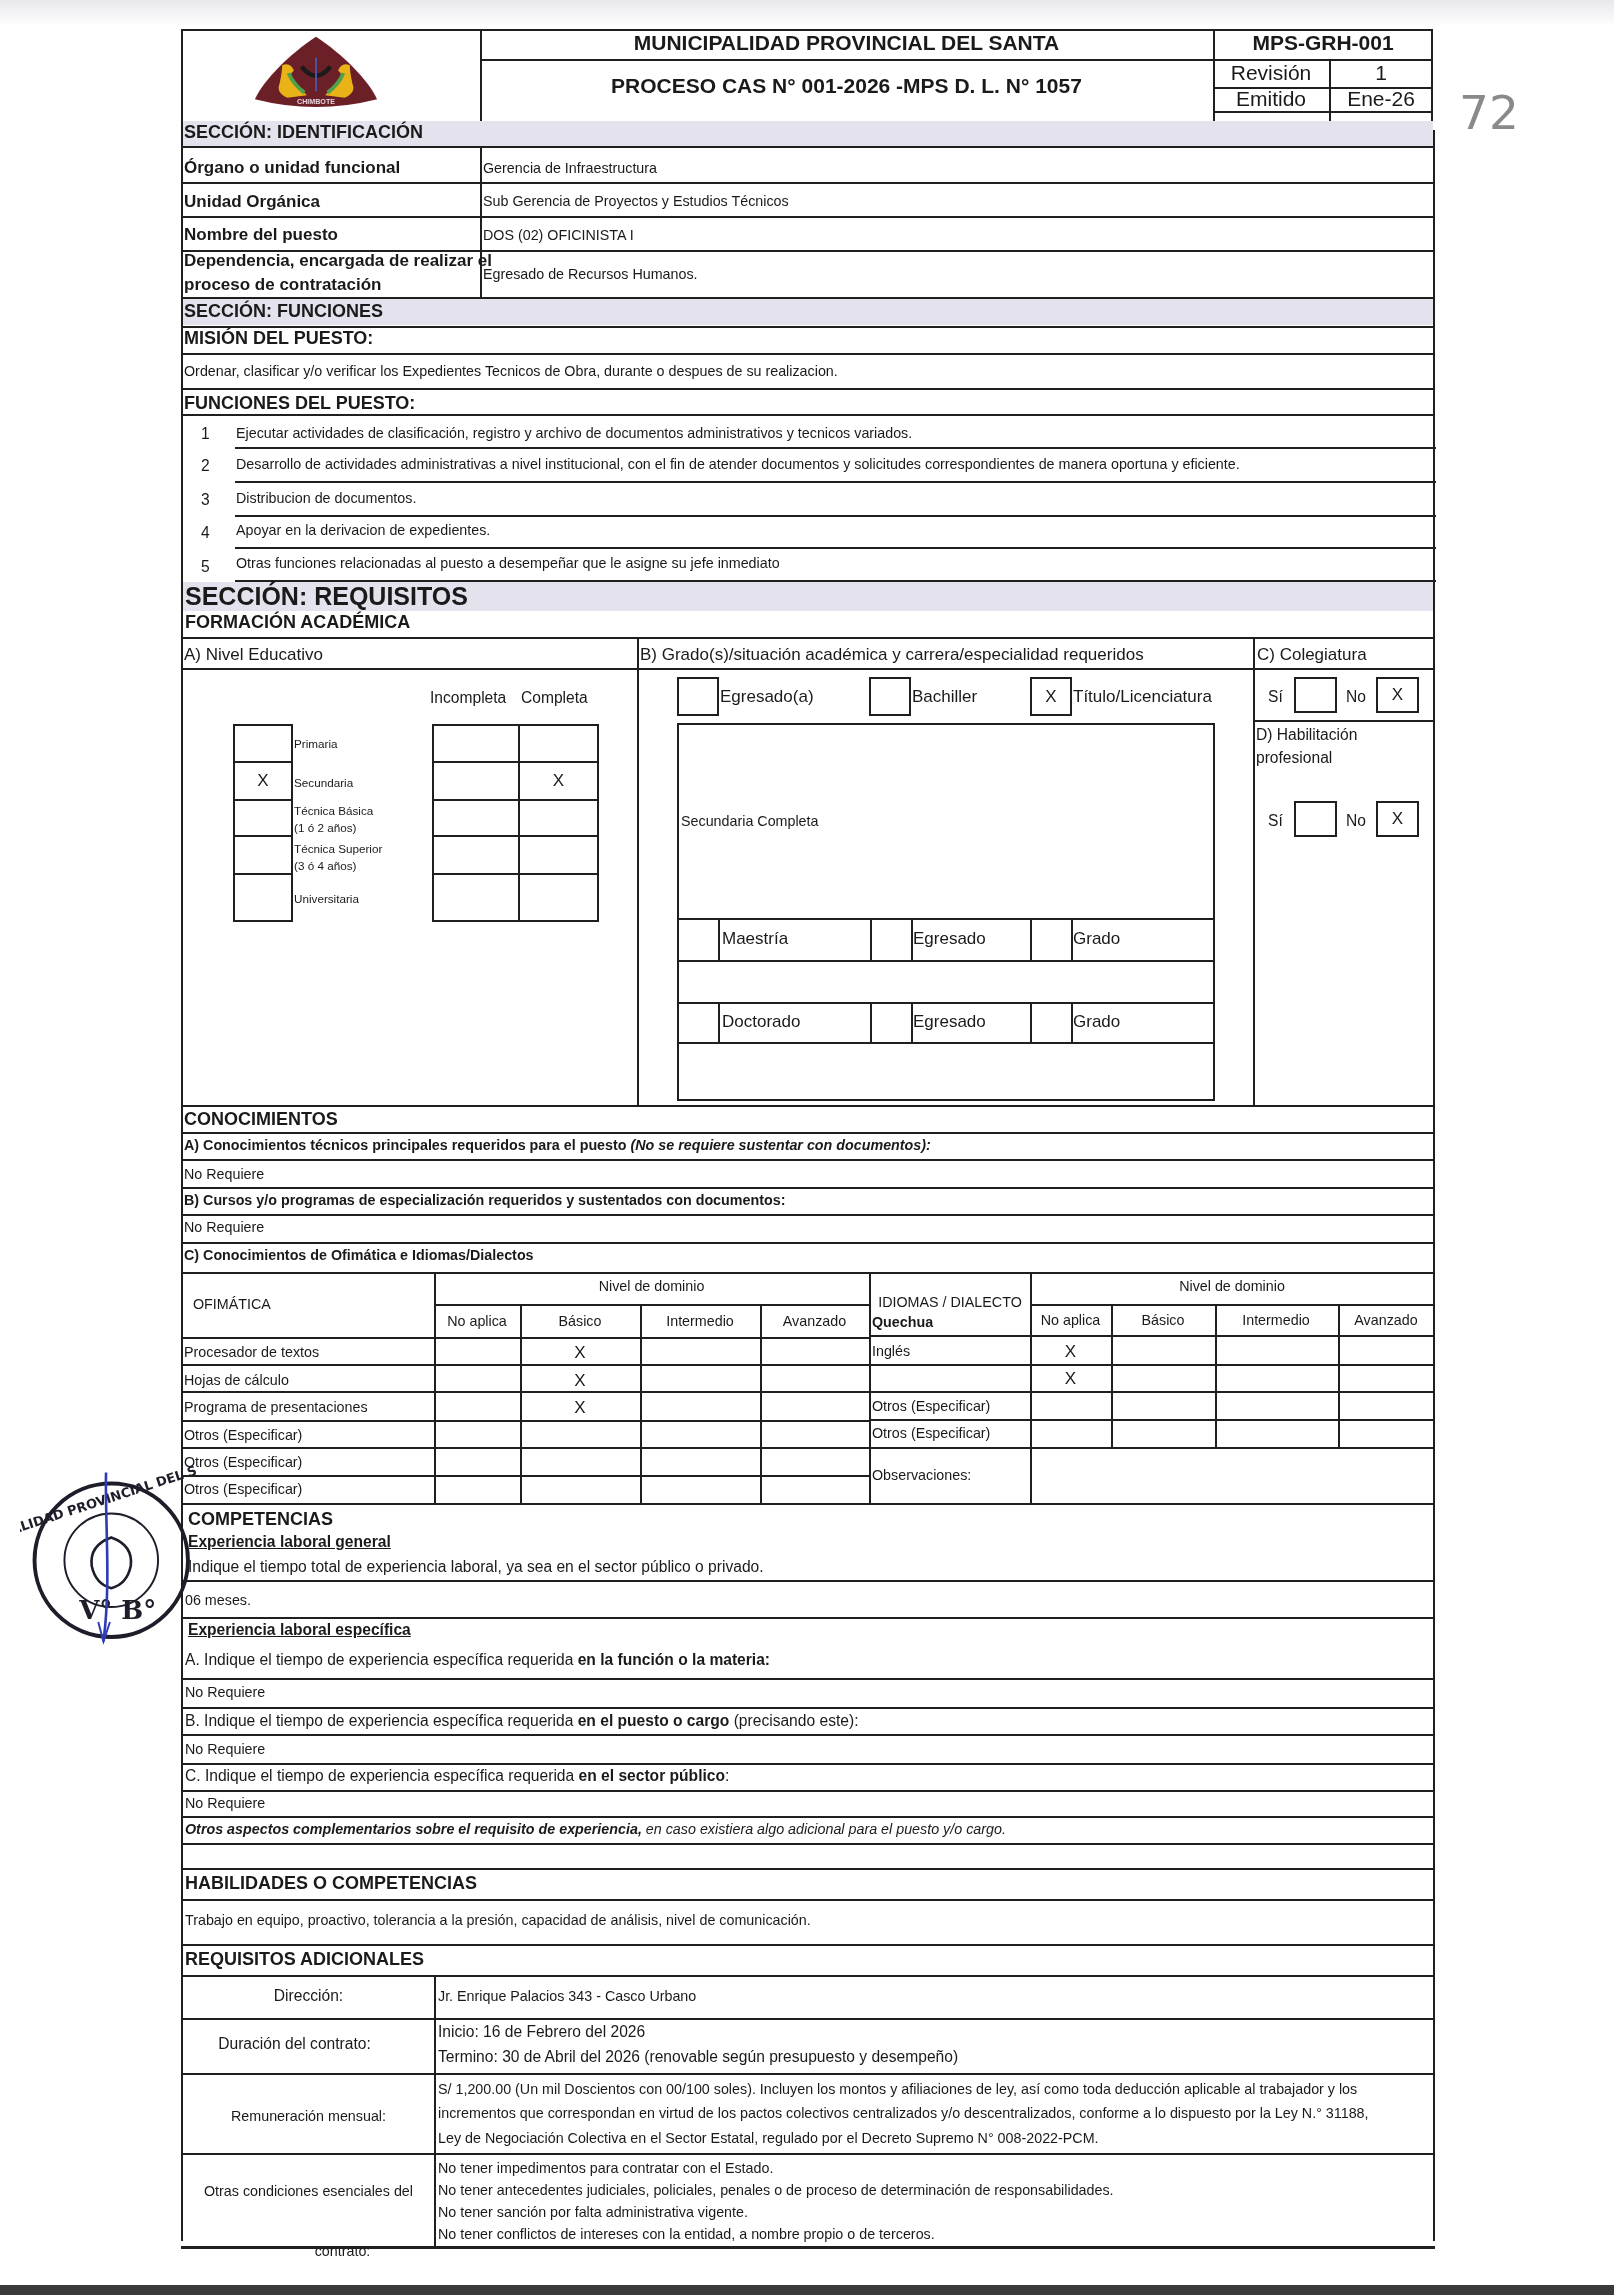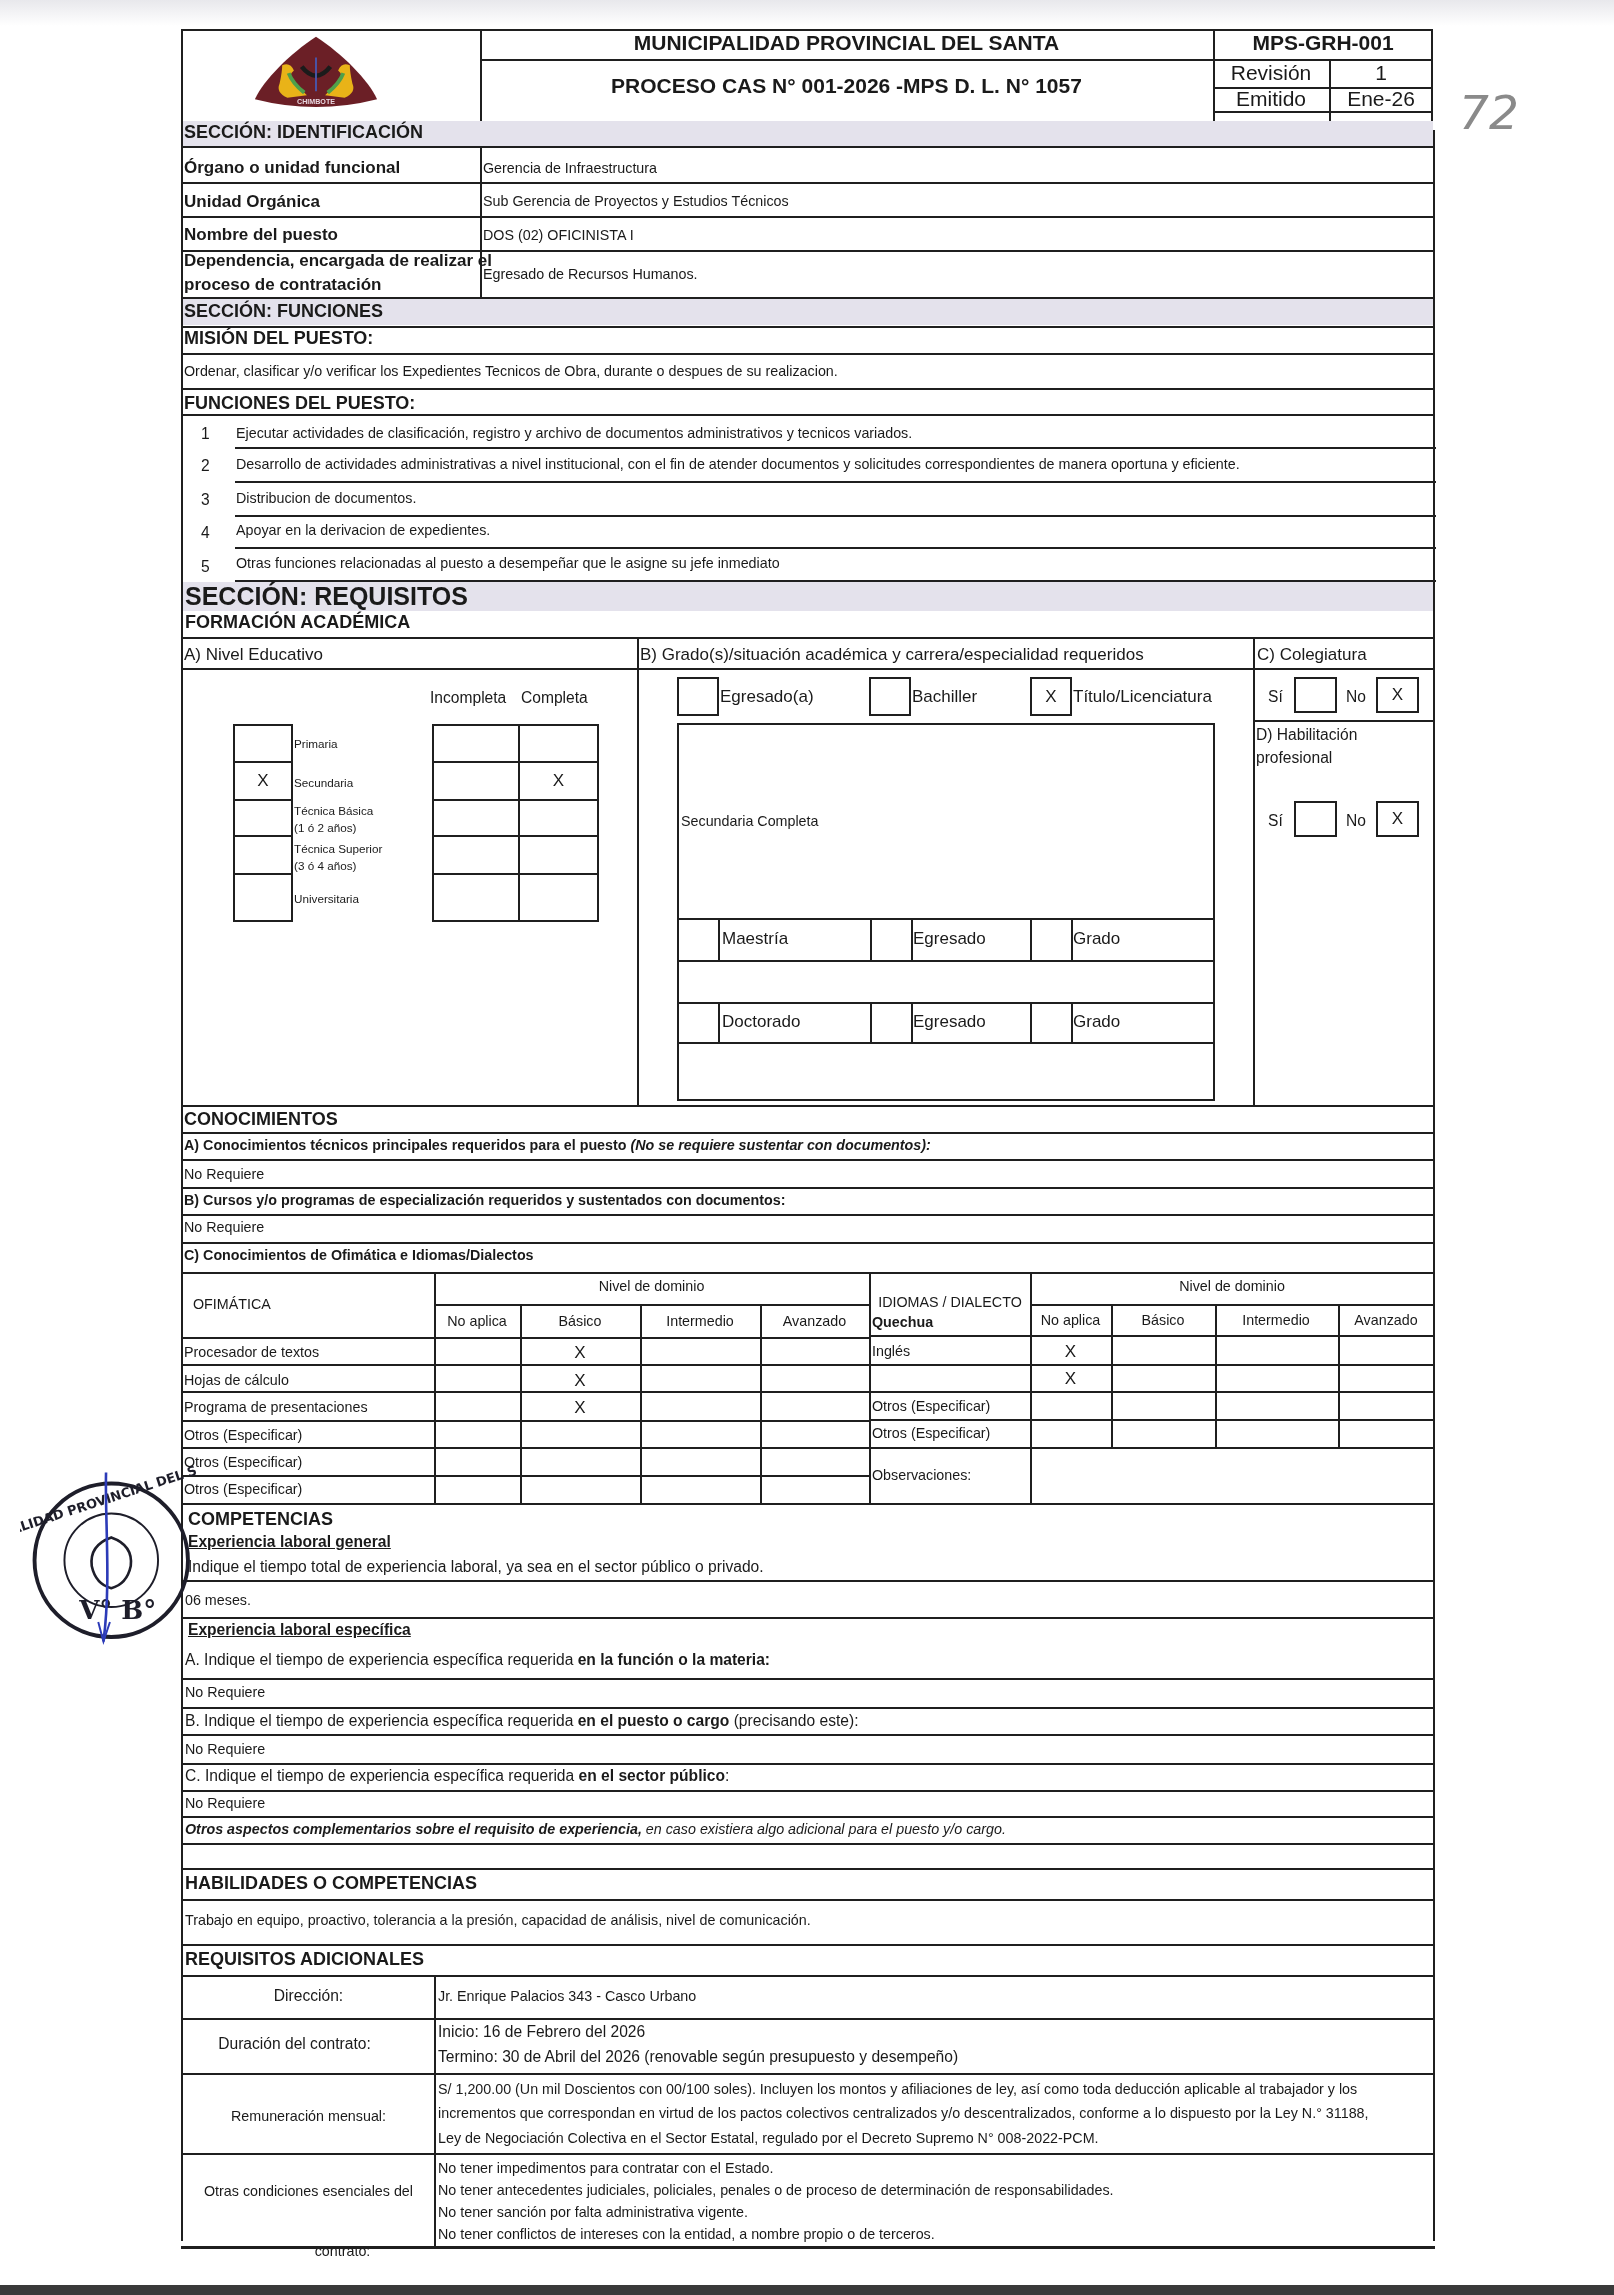--- a/index.html
+++ b/index.html
@@ -24,21 +24,21 @@
   .s18 { font-size: 11.7px; }
   .s22 { font-size: 14.3px; }
   .s24 { font-size: 15.6px; }
   .s26 { font-size: 17px; }
   .s28 { font-size: 18px; }
   .s32 { font-size: 21px; }
   .s38 { font-size: 25px; }
   .center { text-align: center; }
   .chk { position: absolute; box-sizing: border-box; border: 2px solid #1f1f1f; display: flex; align-items: center; justify-content: center; font-size: 17px; }
   .cellx { position: absolute; text-align: center; font-size: 17px; }
-  .hand { position: absolute; font-family: "DejaVu Sans", sans-serif; color: #8a8a8a; font-size: 47px; font-style: italic; }
+  .hand { position: absolute; font-family: "DejaVu Sans", sans-serif; color: #8a8a8a; font-size: 47px; }
 </style>
 </head>
 <body>
 
 <div class="page-edge-top"></div>
 
 <div class="box" style="left:181px;top:29px;width:1252px;height:103px;"></div>
 <div class="vl" style="left:480px;top:29px;height:103px;"></div>
 <div class="vl" style="left:1213px;top:29px;height:103px;"></div>
 <div class="hl" style="left:480px;top:59px;width:953px;"></div>

